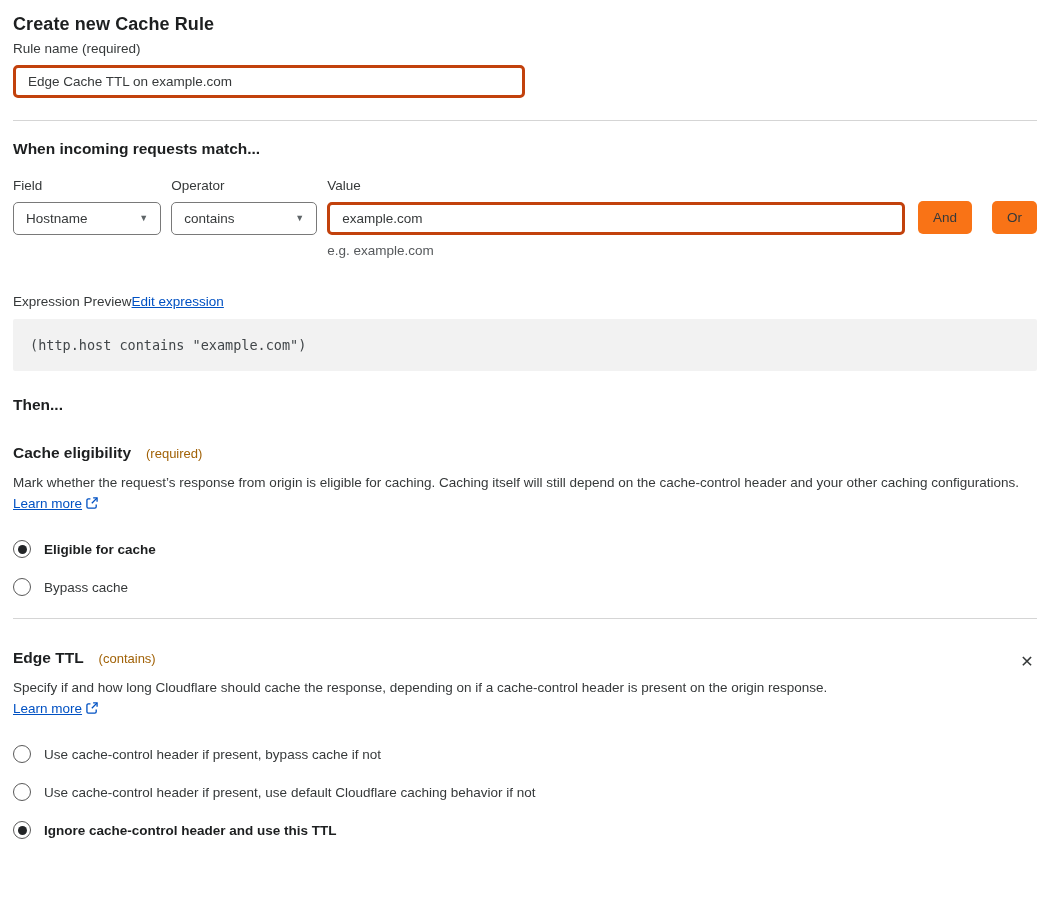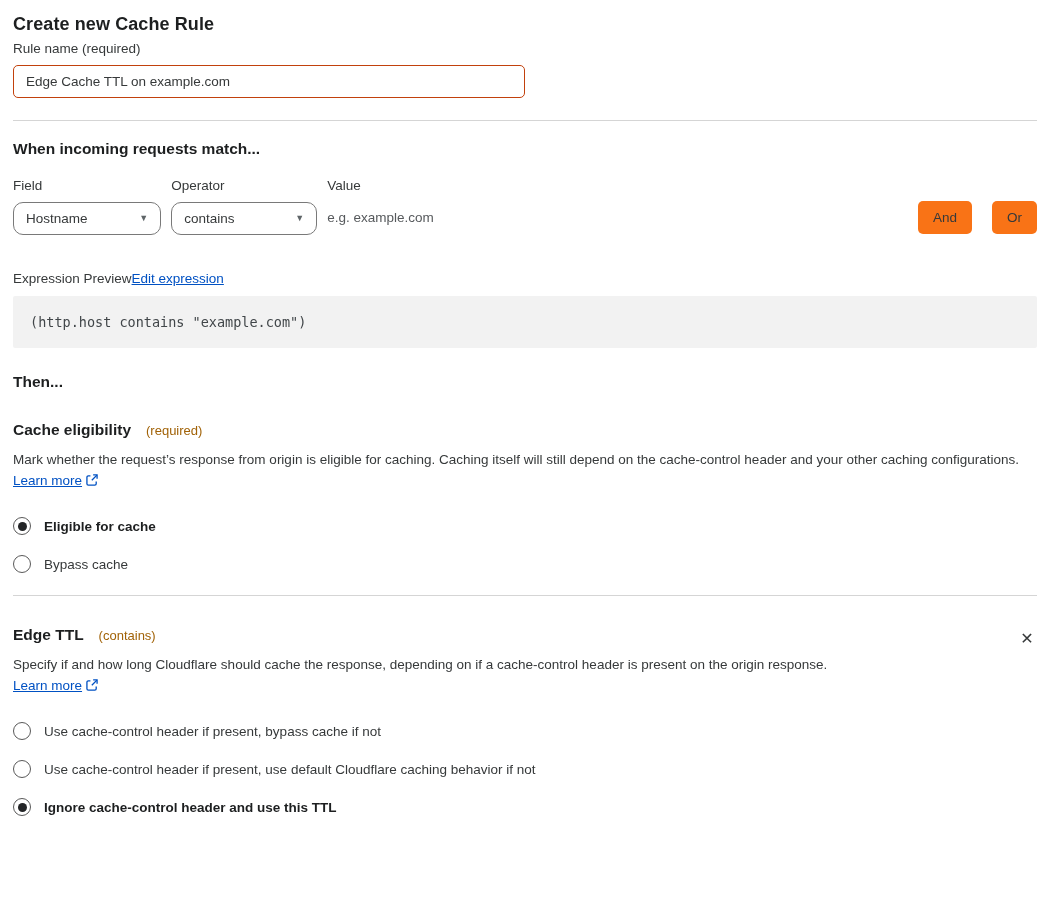--- a/index.html
+++ b/index.html
@@ -23,21 +23,21 @@
     font-size: 15.5px;
     font-weight: 700;
     color: #1d1f20;
   }
 
   .field-label { display: block; margin-bottom: 9px; color: #36393a; }
   .qualifier { color: #a16207; font-weight: 400; font-size: 13px; }
 
   input.text-input {
     height: 33px;
-    border: 1px solid #c2410c;
+    border: 3px solid #c2410c;
     border-radius: 5px;
     padding: 0 12px;
     font-family: "Liberation Sans", "DejaVu Sans", sans-serif;
     font-size: 13.5px;
     color: #36393a;
     background: #fff;
     outline: none;
   }
   .rule-name-input { width: 512px; display: block; }
   .help-text { margin-top: 8px; color: #36393a; }
@@ -53,21 +53,21 @@
   .match-section { margin-top: 19px; }
   .match-row { display: flex; align-items: flex-start; margin-top: 20px; }
   .match-col { display: flex; flex-direction: column; }
   .col-field { width: 150px; margin-right: 10px; }
   .col-operator { width: 148px; margin-right: 10px; }
   .col-value { width: 585px; margin-right: 13px; }
 
   .select-box {
     height: 33px;
     border: 1px solid #797979;
-    border-radius: 10px;
+    border-radius: 5px;
     background: #fff;
     display: flex;
     align-items: center;
     justify-content: space-between;
     padding: 0 12px;
     cursor: pointer;
     color: #36393a;
   }
   .caret { font-size: 9px; color: #5f6568; line-height: 1; }
 
@@ -197,20 +197,21 @@
       <div class="match-col col-operator">
         <label class="field-label">Operator</label>
         <div class="select-box">
           <span>contains</span>
           <span class="caret">▼</span>
         </div>
       </div>
 
       <div class="match-col col-value">
         <label class="field-label">Value</label>
+        <input type="text" class="text-input value-input" value="example.com" style="">
         <div class="help-text muted">e.g. example.com</div>
       </div>
 
       <button class="btn-gray btn-and">And</button>
       <button class="btn-gray btn-or">Or</button>
     </div>
 
     <div class="expr-header">
       <span>Expression Preview</span>
       <a class="link">Edit expression</a>

